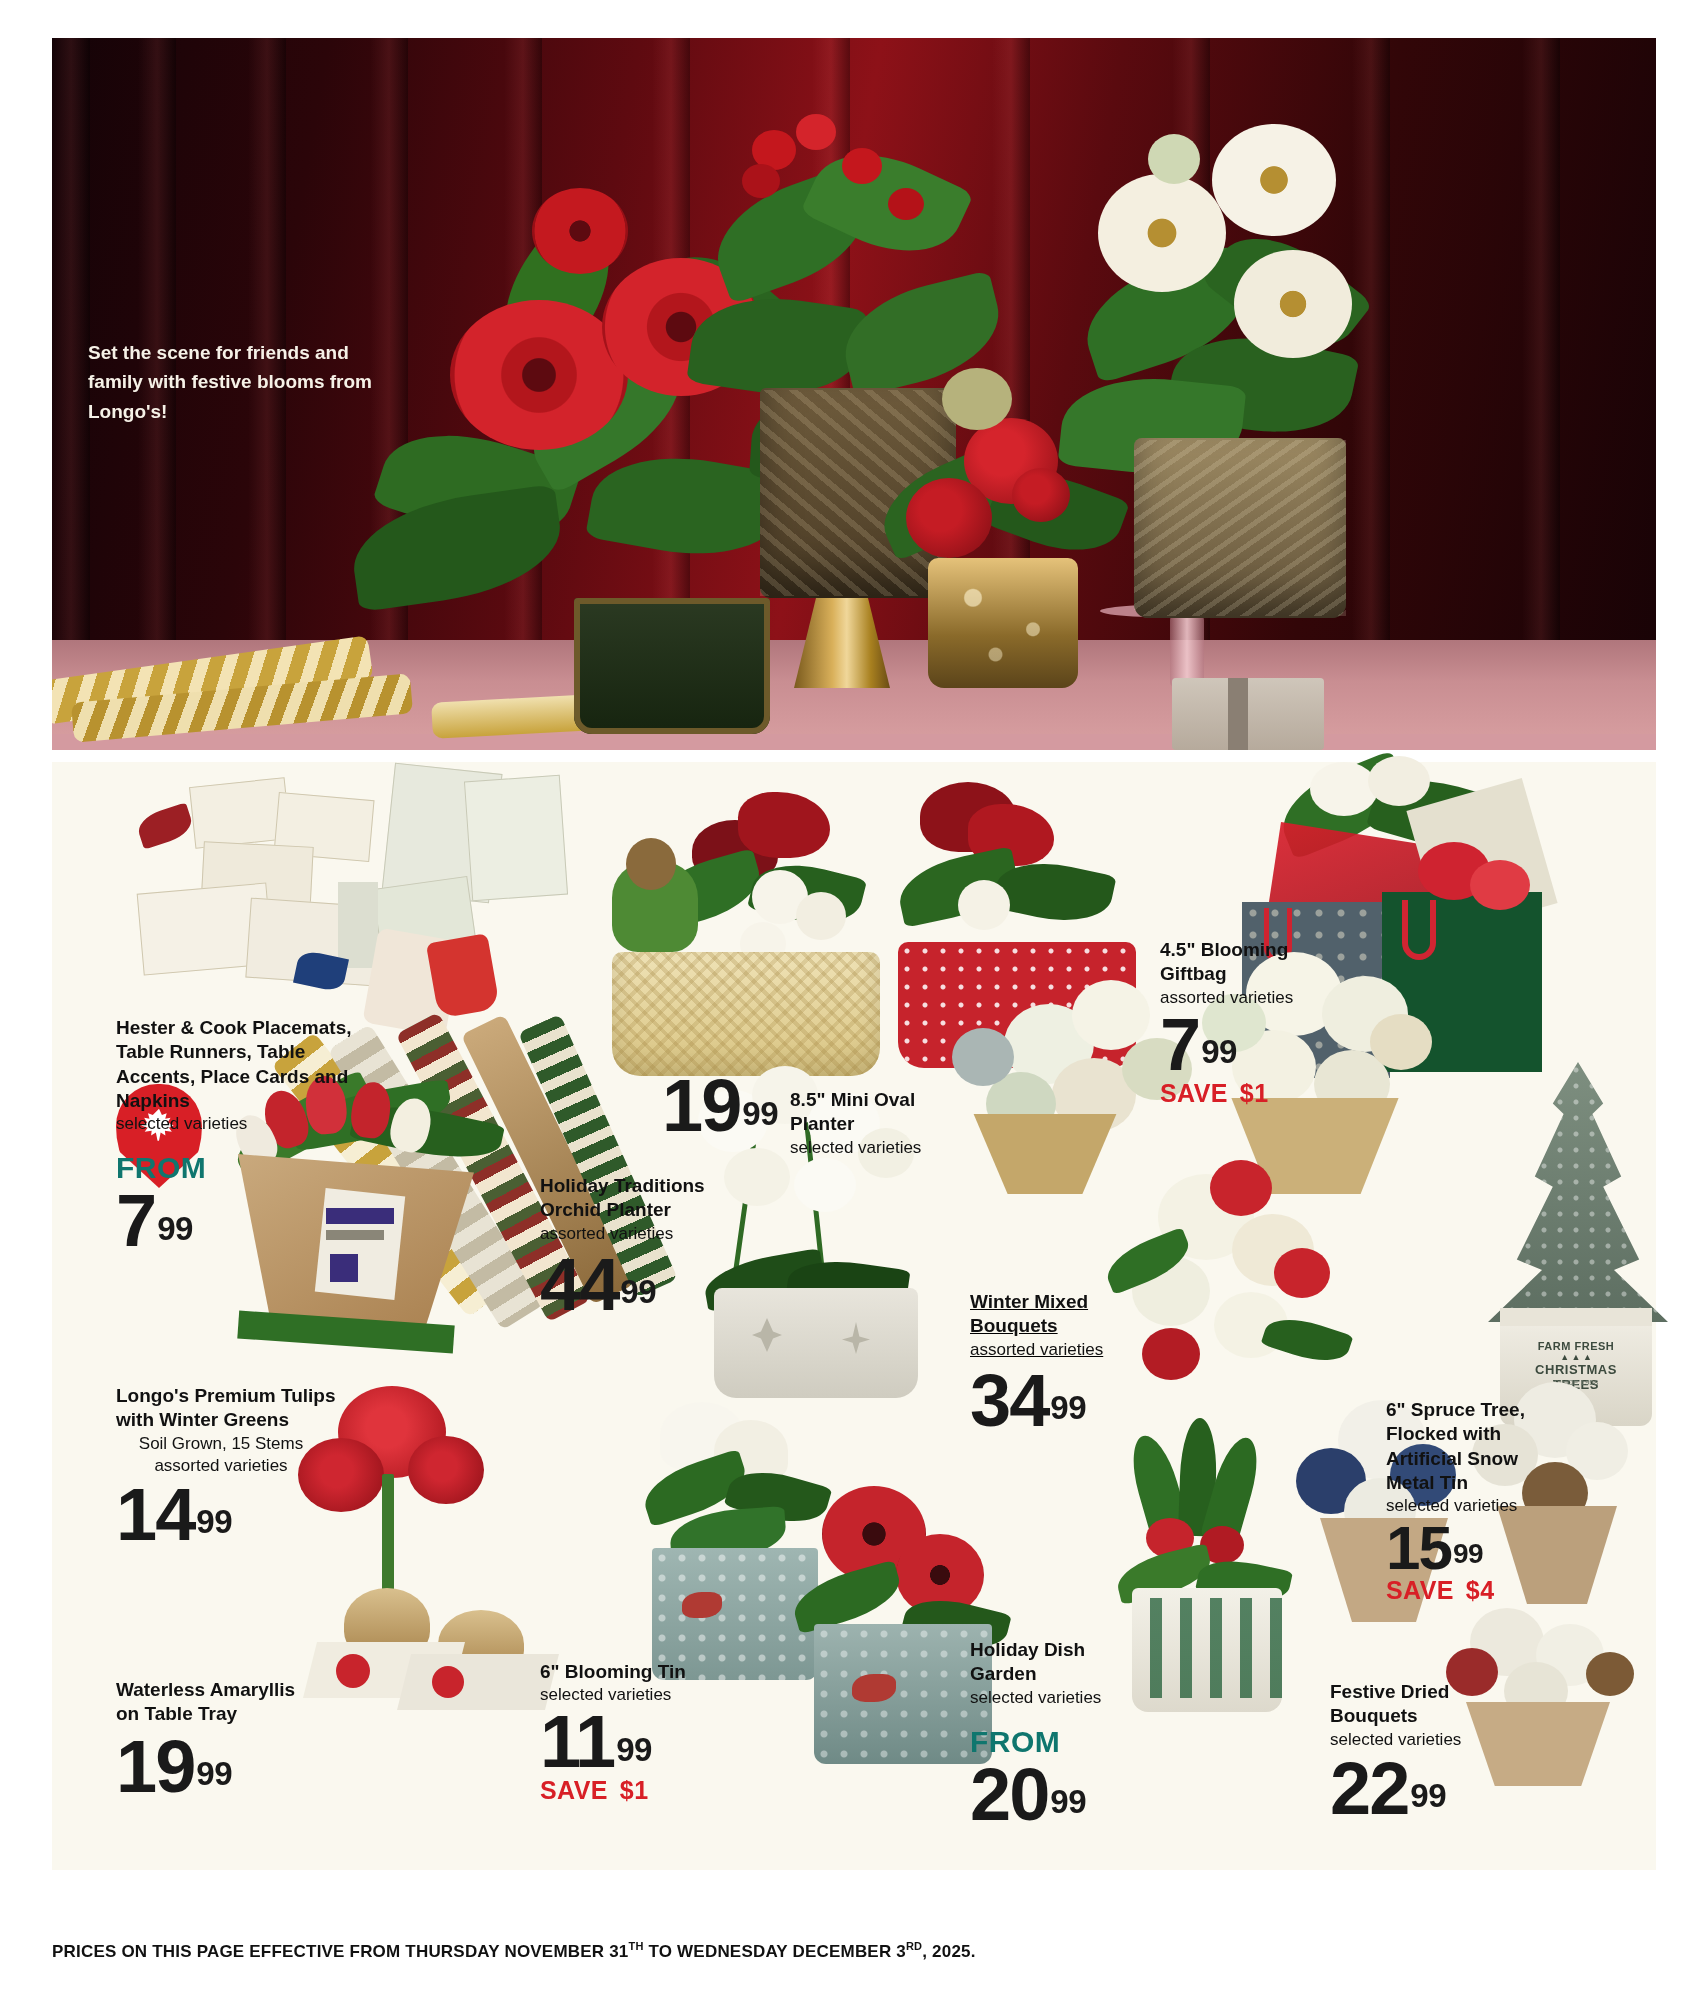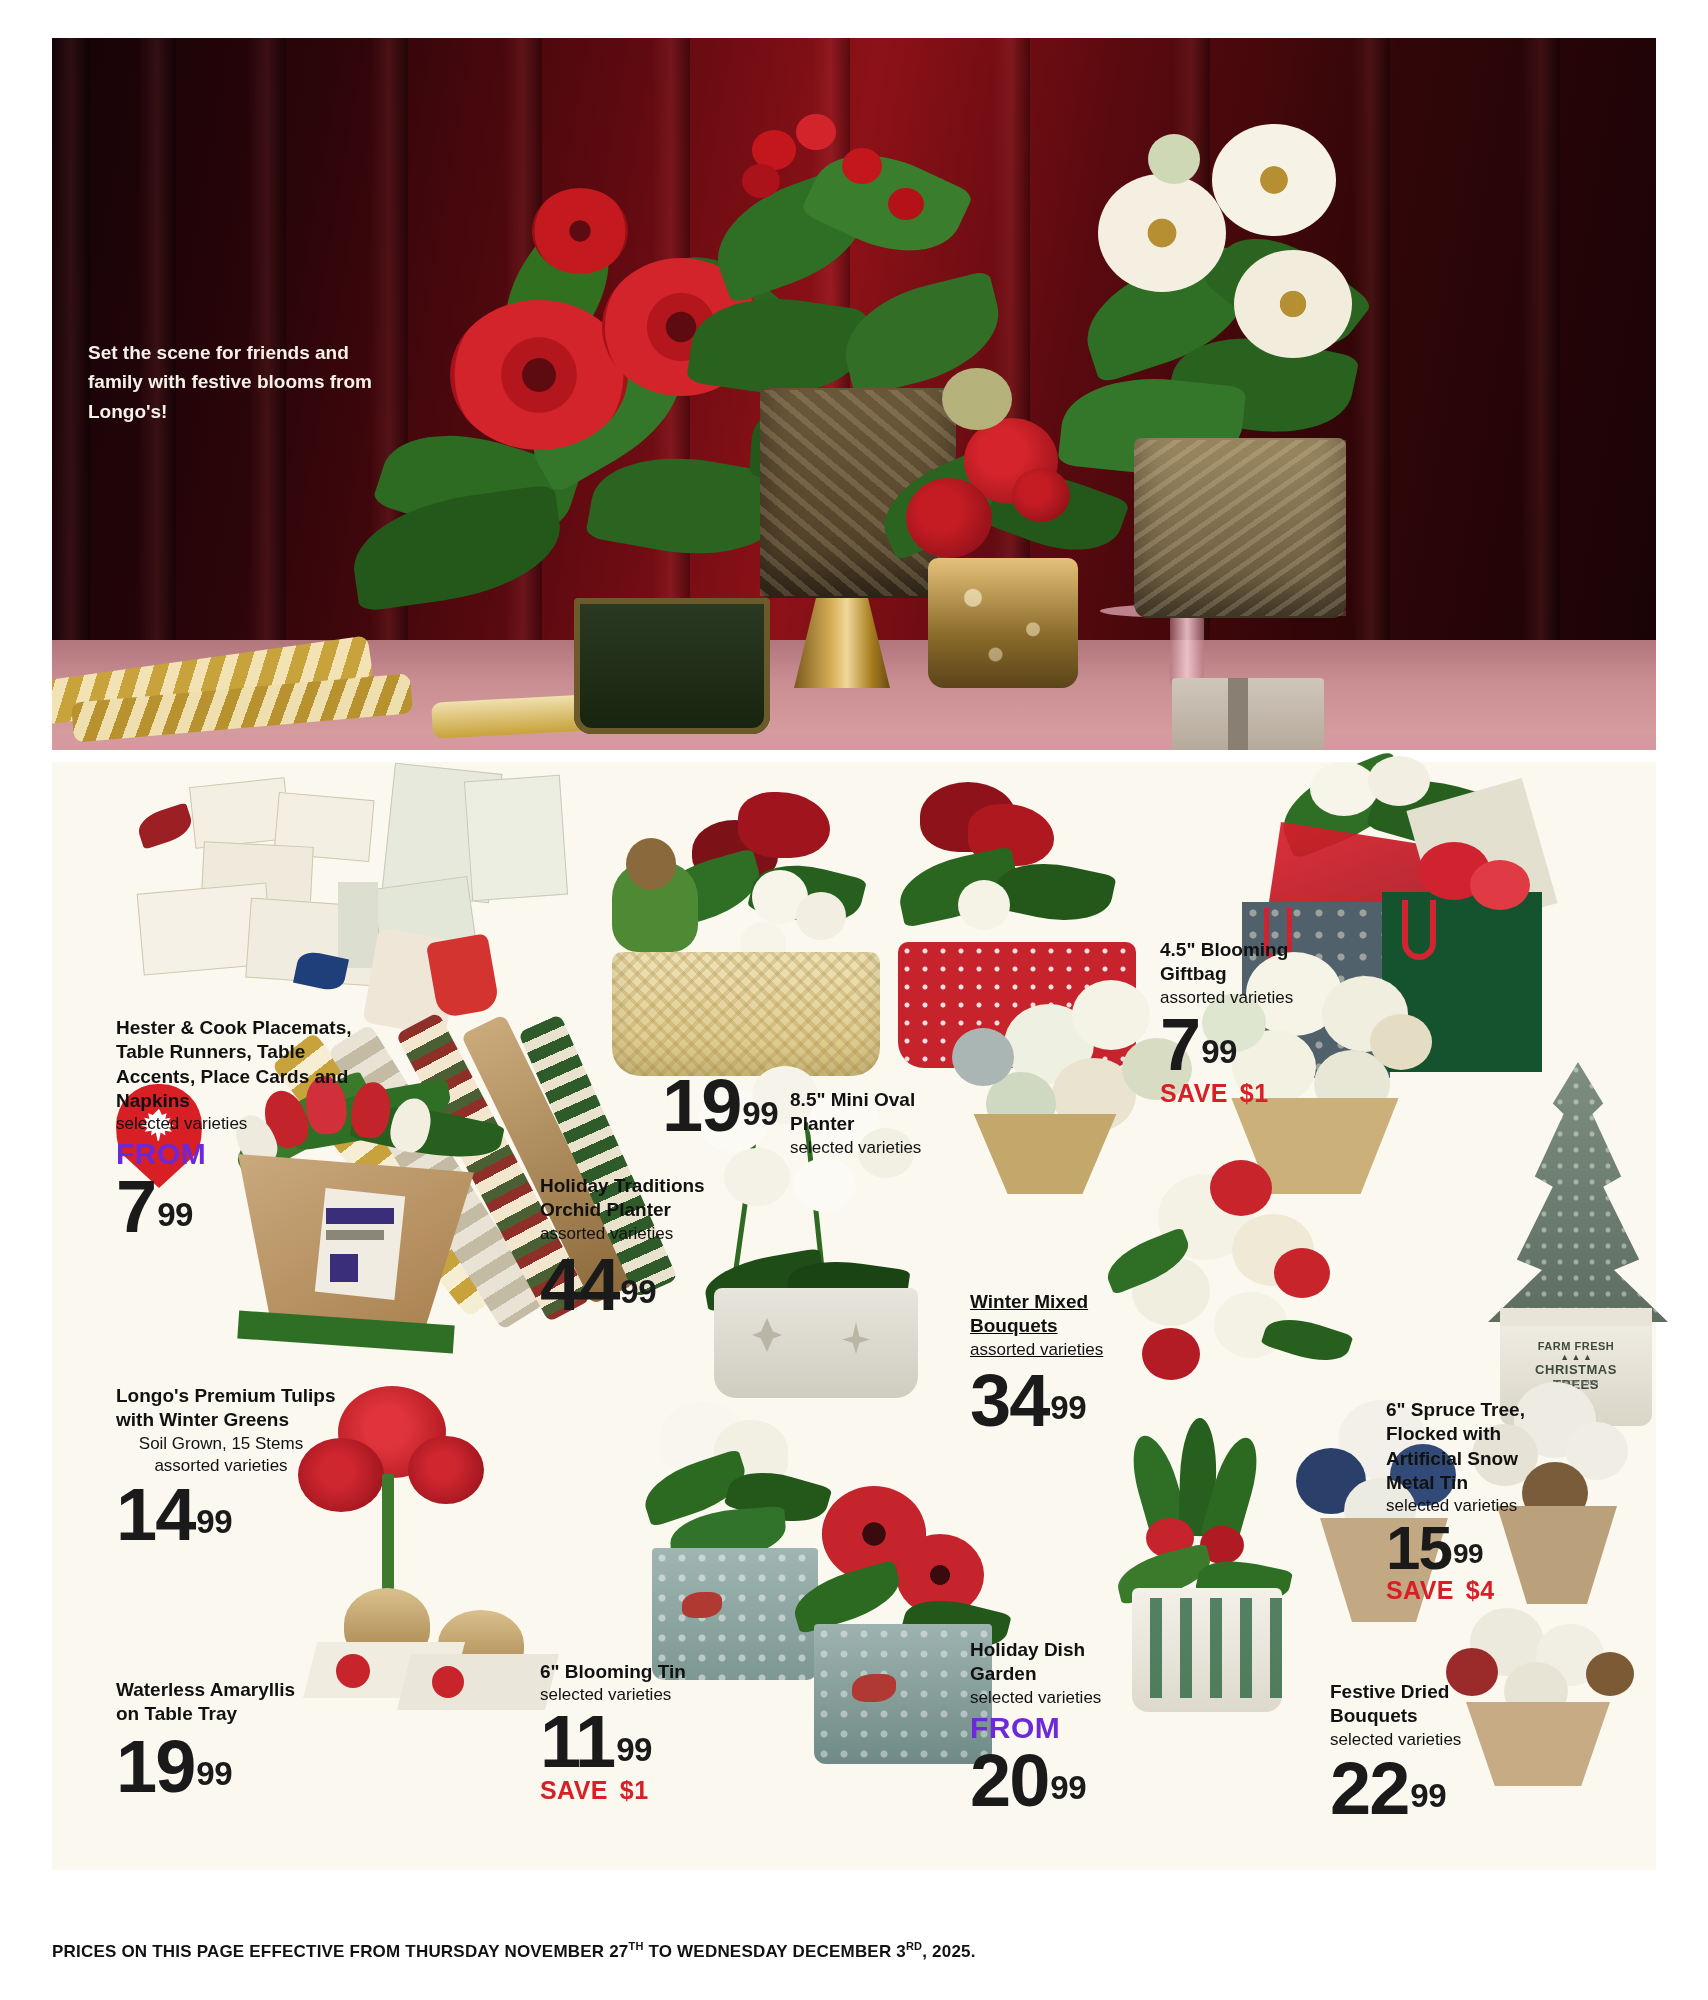--- a/index.html
+++ b/index.html
@@ -100,21 +100,21 @@
   }
 
   .lbl { position: absolute; }
   .lbl .name {
     font-size: 19px; font-weight: 700; color: #111; line-height: 1.28;
   }
   .lbl .sub {
     font-size: 17px; font-weight: 400; color: #111; line-height: 1.3;
   }
   .lbl .from {
-    font-size: 30px; font-weight: 700; color: #6d28d9; letter-spacing: .5px; margin-top: 2px;
+    font-size: 30px; font-weight: 700; color: #0f766e; letter-spacing: .5px; margin-top: 16px;
   }
   .price {
     display: inline-block; position: relative; color: #1a1a1a;
     font-weight: 700; letter-spacing: -2px;
   }
   .price .dollars { font-size: 74px; line-height: 0.92; }
   .price .cents {
     font-size: 33px; vertical-align: super; letter-spacing: -0.5px; margin-left: 2px;
   }
   .price.sm .dollars { font-size: 62px; }
@@ -572,14 +572,14 @@
       <div class="sub">selected varieties</div>
       <div class="price" style="margin-top:4px;">
         <span class="dollars">22</span><span class="cents">99</span>
       </div>
     </div>
 
   </div>
 </div>
 
 <div class="footer">
-  <span>PRICES ON THIS PAGE EFFECTIVE FROM THURSDAY NOVEMBER 27</span><sup>TH</sup><span> TO WEDNESDAY DECEMBER 3</span><sup>RD</sup><span>, 2025.</span>
+  <span>PRICES ON THIS PAGE EFFECTIVE FROM THURSDAY NOVEMBER 31</span><sup>TH</sup><span> TO WEDNESDAY DECEMBER 3</span><sup>RD</sup><span>, 2025.</span>
 </div>
 
 </body></html>

